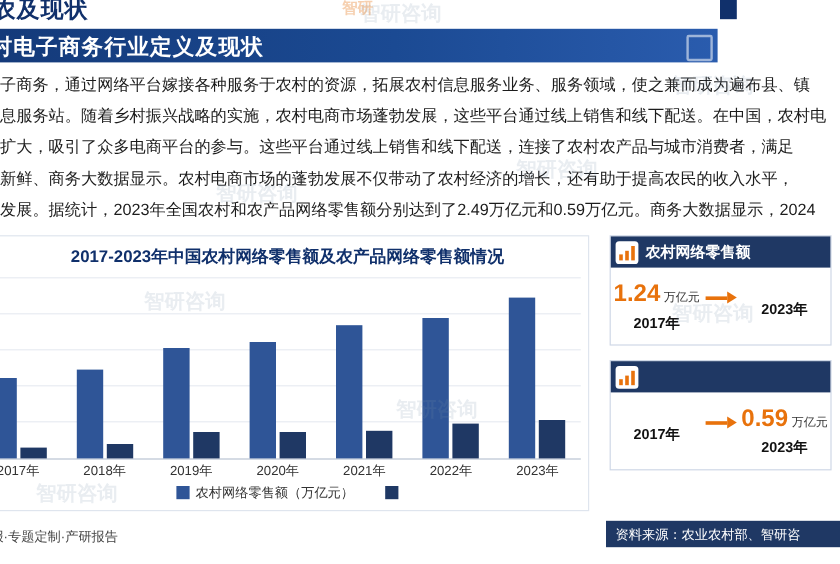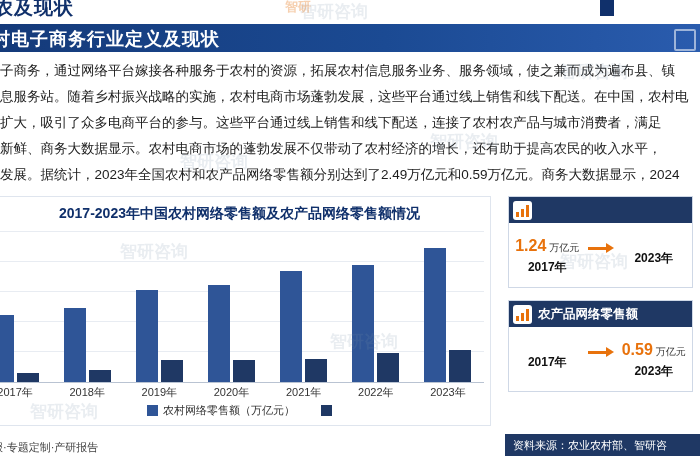--- a/index.html
+++ b/index.html
@@ -14,21 +14,21 @@
   }
   .top-crop .t1{
     position:absolute;left:-6px;top:-5px;font-size:19px;font-weight:bold;color:#10306b;
     white-space:nowrap;letter-spacing:1px;
   }
   .top-crop .t-right{
     position:absolute;right:2px;top:0px;width:14px;height:16px;background:#10306b;
   }
   
   .section-bar{
-    position:absolute;left:0;top:24px;width:700px;height:28px;
+    position:absolute;left:0;top:24px;width:598px;height:28px;
     background:linear-gradient(90deg,#143a7a 0%,#1b4a93 55%,#2a5cae 100%);
     overflow:hidden;
   }
   .section-bar .label{
     position:absolute;left:-8px;top:3px;font-size:18px;font-weight:bold;color:#fff;
     white-space:nowrap;letter-spacing:1px;
   }
   .section-bar .deco{
     position:absolute;right:4px;top:5px;width:18px;height:18px;
     border:2px solid rgba(255,255,255,.55);border-radius:2px;
@@ -107,21 +107,21 @@
   .stat-head .ico i.i3{left:13px;height:12px;}
   .stat-head .ttl{
     font-size:12.5px;color:#fff;font-weight:bold;white-space:nowrap;
   }
   .stat-body{
     position:absolute;left:0;top:26px;width:100%;height:66px;
     display:flex;align-items:center;
   }
   .side{flex:1 1 0;text-align:center;}
   .side .val{
-    font-size:16px;font-weight:bold;color:#e8720c;white-space:nowrap;display:inline-block;
+    font-size:20px;font-weight:bold;color:#e8720c;white-space:nowrap;display:inline-block;
   }
   .side .unit{font-size:10px;color:#333;margin-left:3px;white-space:nowrap;}
   .side .yr{font-size:12px;color:#111;font-weight:bold;margin-top:4px;white-space:nowrap;}
   .arrow{
     flex:0 0 30px;display:flex;align-items:center;justify-content:center;
     position:relative;height:100%;padding-bottom:16px;box-sizing:border-box;
   }
   .arrow .shaft{width:18px;height:3px;background:#e8720c;}
   .arrow .head{
     width:0;height:0;border-left:8px solid #e8720c;
@@ -241,20 +241,21 @@
   </div>
 </div>
 
 <div class="stat s1">
   <div class="stat-head">
     <span class="ico">
         <i class="i1"></i>
         <i class="i2"></i>
         <i class="i3"></i>
       </span>
+    <span class="ttl">农村网络零售额</span>
   </div>
   <div class="stat-body">
     <div class="side">
       <div><span class="val">1.24</span><span class="unit">万亿元</span></div>
       <div class="yr">2017年</div>
     </div>
     <div class="arrow">
         <span class="shaft"></span>
         <span class="head"></span>
       </div>
@@ -264,21 +265,20 @@
   </div>
 </div>
 
 <div class="stat s2">
   <div class="stat-head">
     <span class="ico">
         <i class="i1"></i>
         <i class="i2"></i>
         <i class="i3"></i>
       </span>
-    <span class="ttl">农产品网络零售额</span>
   </div>
   <div class="stat-body">
     <div class="side">
       <div class="yr">2017年</div>
     </div>
     <div class="arrow">
         <span class="shaft"></span>
         <span class="head"></span>
       </div>
     <div class="side">

